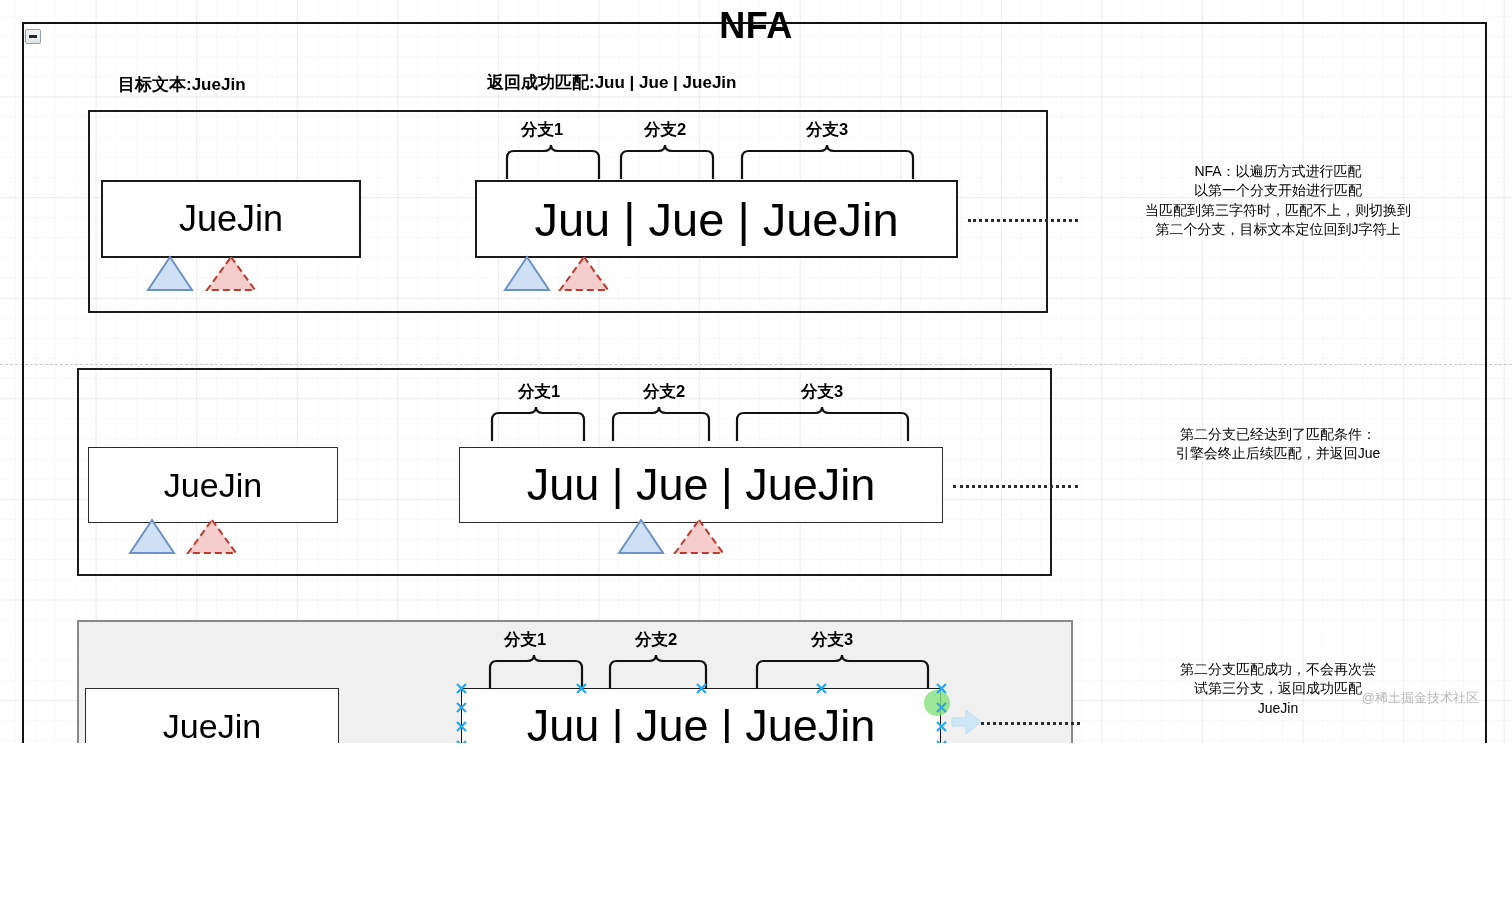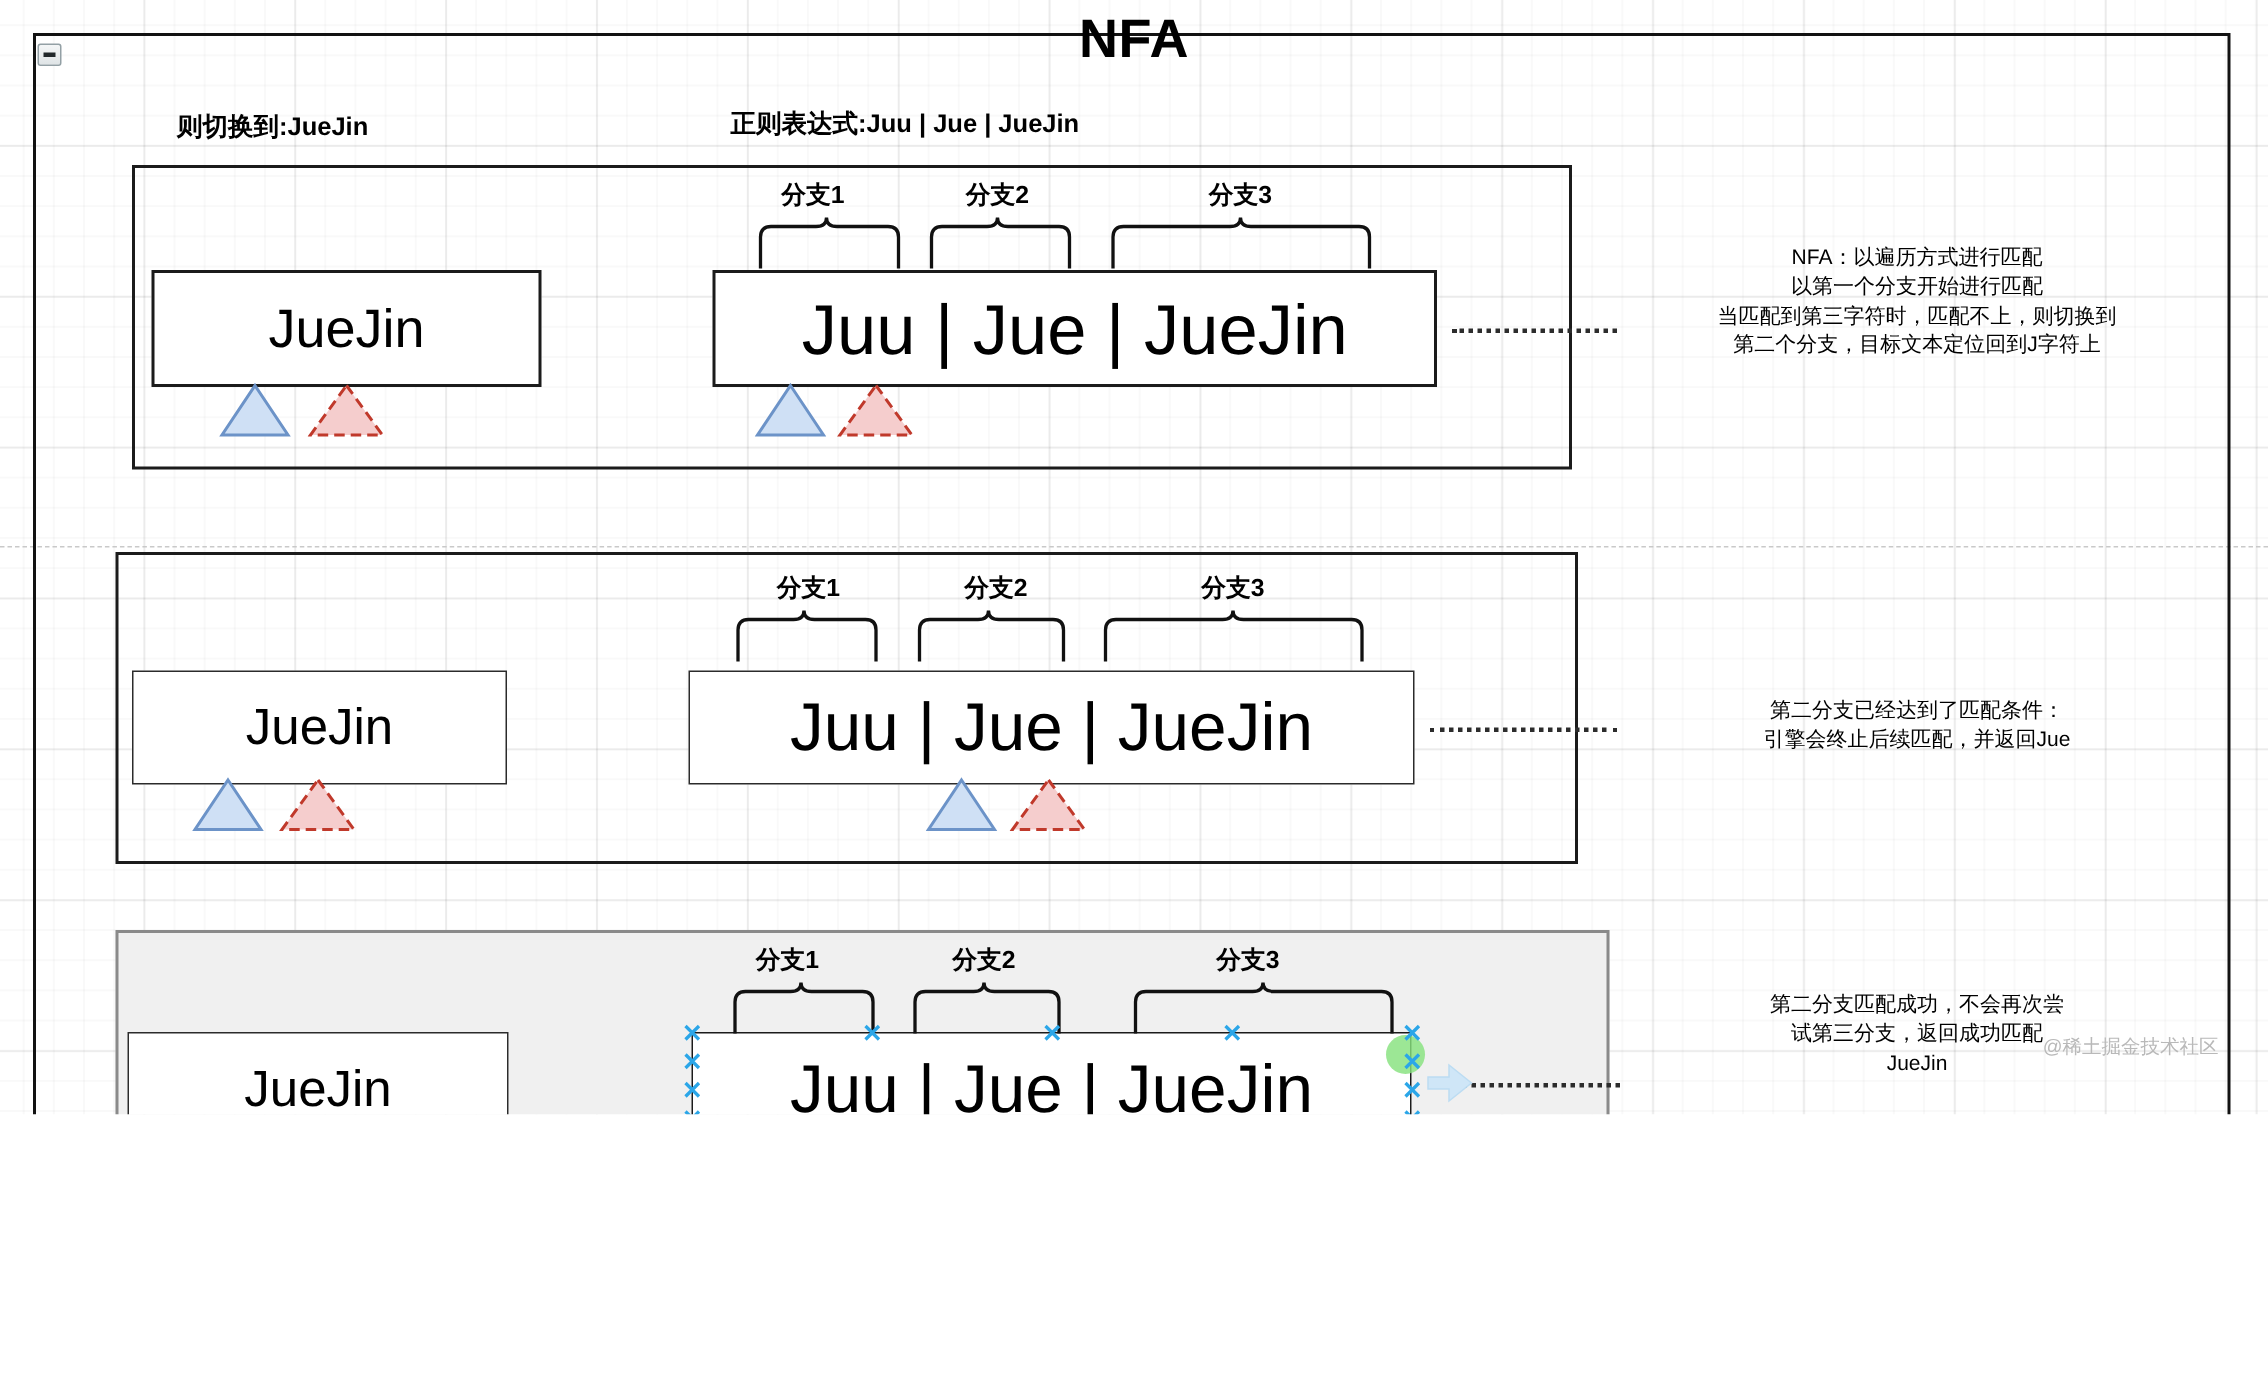--- a/index.html
+++ b/index.html
@@ -161,21 +161,21 @@
   
   .annot {
     position: absolute;
     font-size: 14px;
     line-height: 1.38;
     color: #000;
     text-align: center;
     white-space: pre-line;
   }
   #annot-1 { left: 1078px; top: 162px; width: 400px; }
-  #annot-2 { left: 1078px; top: 425px; width: 400px; margin-top: 39px; }
+  #annot-2 { left: 1078px; top: 425px; width: 400px; }
   #annot-3 { left: 1078px; top: 660px; width: 400px; }
 
   
   #selection-layer { position: absolute; left: 0; top: 0; width: 1512px; height: 917px; pointer-events: none; }
   .handle {
     position: absolute;
     width: 13px;
     height: 13px;
     margin-left: -6.5px;
     margin-top: -6.5px;
@@ -218,22 +218,22 @@
   <div class="page-break" style="top:364px;"></div>
 
   <div id="outer-frame"></div>
 
   <div id="collapse-toggle">
     <div class="bar"></div>
   </div>
 
   <div id="doc-title">NFA</div>
 
-  <div class="hdr-label" id="label-target">则切换到:JueJin</div>
-  <div class="hdr-label" id="label-regex">正则表达式:Juu | Jue | JueJin</div>
+  <div class="hdr-label" id="label-target">目标文本:JueJin</div>
+  <div class="hdr-label" id="label-regex">返回成功匹配:Juu | Jue | JueJin</div>
 
   <div class="panel plain" id="panel-1"></div>
 
   <div class="textbox" id="target-1">JueJin</div>
   <div class="textbox" id="regex-1">Juu | Jue | JueJin</div>
 
   <div class="brace-label" style="left:505px; top:119px; width:74px;">分支1</div>
   <svg class="brace-svg" style="left:505px; top:142px;" width="96" height="38" viewBox="0 0 96 38">
     <path d="M2,37 L2,16 Q2,9 9,9 L39,9 Q46,9 46,3 Q46,9 53,9 L87,9 Q94,9 94,16 L94,37" fill="none" stroke="#111" stroke-width="2.2"></path>
   </svg>

